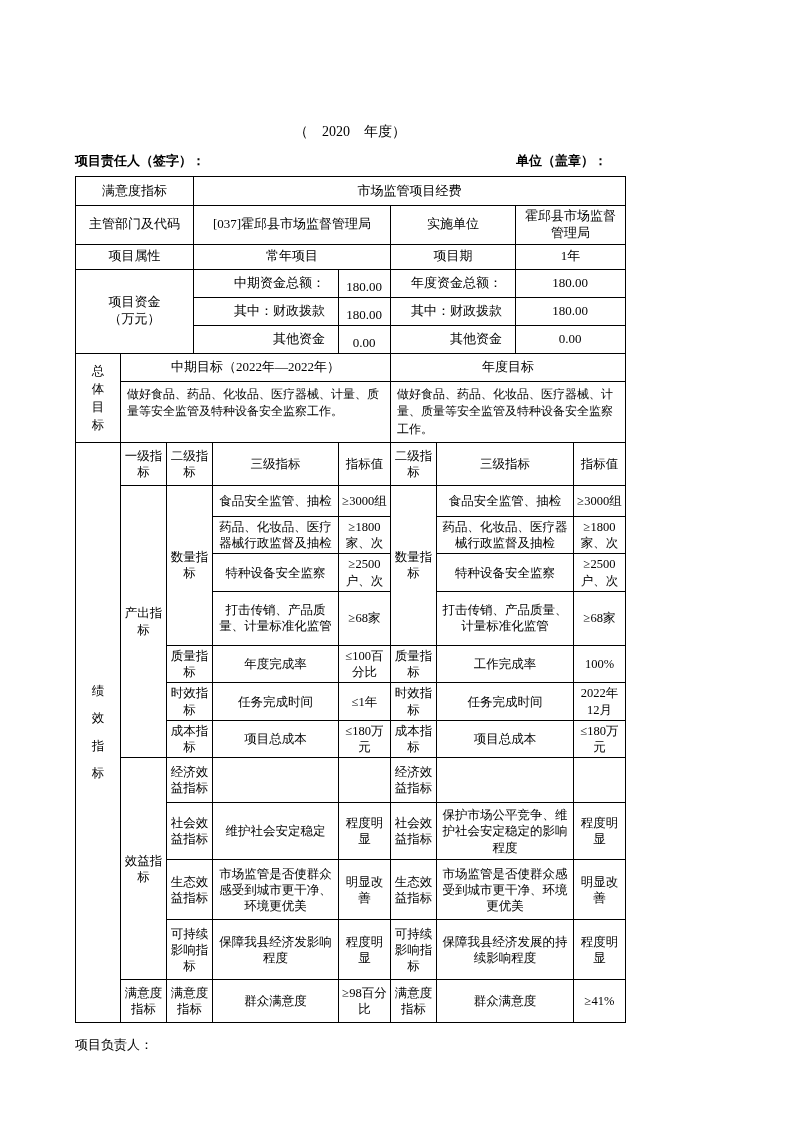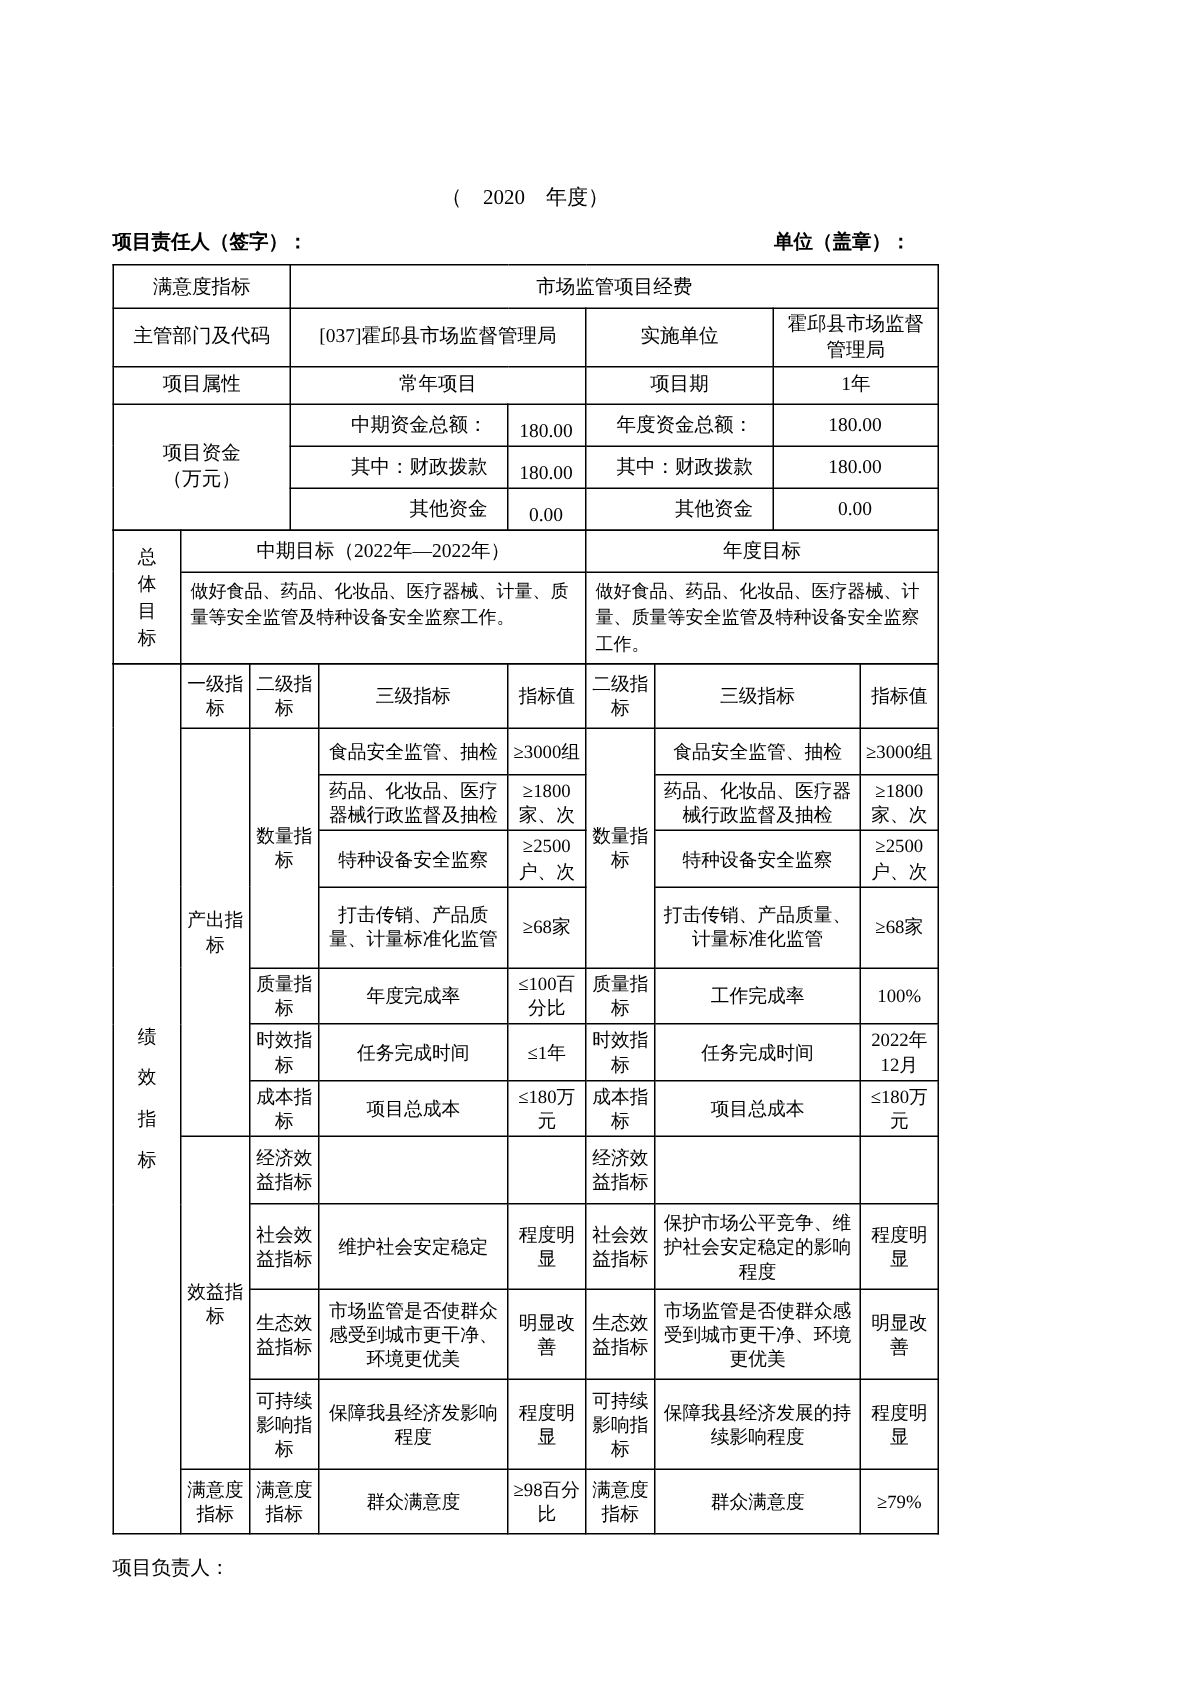--- a/index.html
+++ b/index.html
@@ -260,21 +260,21 @@
         <td>保障我县经济发展的持续影响程度</td>
         <td>程度明显</td>
       </tr>
       <tr class="h43">
         <td>满意度指标</td>
         <td>满意度指标</td>
         <td>群众满意度</td>
         <td>≥98百分比</td>
         <td>满意度指标</td>
         <td>群众满意度</td>
-        <td>≥79%</td>
+        <td>≥41%</td>
       </tr>
     </tbody>
       </table>
 
     <div class="footer">项目负责人：</div>
 
   </div>
 </div>
 
 </body></html>

